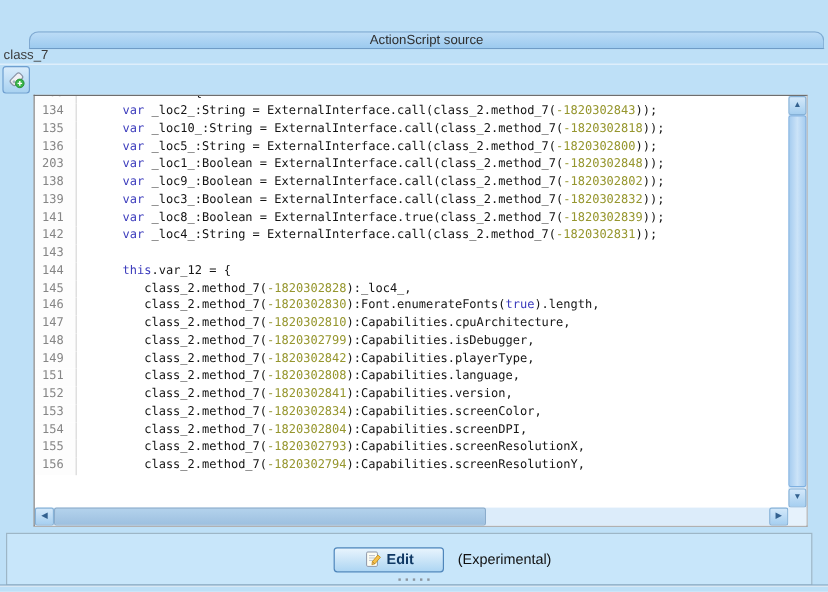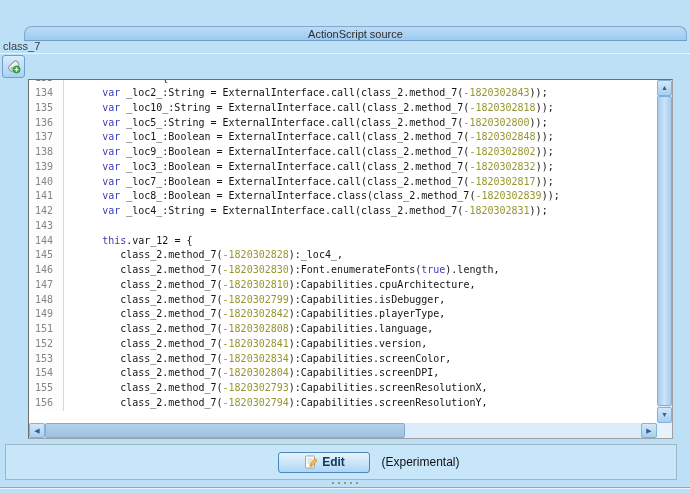--- a/index.html
+++ b/index.html
@@ -73,21 +73,21 @@
     background:linear-gradient(#b3d2ec,#9dc0e0);
     border:1px solid #8aaccc; border-radius:2px;
   }
   .btn-up { top:0; right:0; }
   .btn-down { bottom:0; right:0; }
   .btn-left { left:0; top:0; }
   .btn-right { right:0; top:0; }
 
   
   .edit-panel {
-    position:absolute; left:5px; right:13px; top:420px; height:36px;
+    position:absolute; left:5px; right:13px; top:420px; height:44px;
     border:1px solid #9db6c6; background:#c8e6fa;
     display:flex; align-items:center; justify-content:center;
   }
   .edit-group { display:flex; align-items:center; transform:translateX(28px); }
   .edit-btn {
     display:flex; align-items:center; gap:4px;
     width:92px; height:21px; justify-content:center;
     background:linear-gradient(#e8f4fd,#aed6f3);
     border:1px solid #4f86bb; border-radius:3px;
     font-size:12px; font-weight:bold; color:#0f3864; cursor:default;
@@ -126,25 +126,24 @@
     <div class="viewport">
       <div id="code-lines">
           <div class="clip">
             <div class="clip-inner">
               <div class="row"><span class="ln">133</span><span class="code"><span class="seg-p">                {</span></span></div>
             </div>
           </div>
           <div class="row"><span class="ln">134</span><span class="code"><span class="seg-p">      </span><span class="seg-k">var</span><span class="seg-p"> _loc2_:String = ExternalInterface.call(class_2.method_7(</span><span class="seg-n">-1820302843</span><span class="seg-p">));</span></span></div>
           <div class="row"><span class="ln">135</span><span class="code"><span class="seg-p">      </span><span class="seg-k">var</span><span class="seg-p"> _loc10_:String = ExternalInterface.call(class_2.method_7(</span><span class="seg-n">-1820302818</span><span class="seg-p">));</span></span></div>
           <div class="row"><span class="ln">136</span><span class="code"><span class="seg-p">      </span><span class="seg-k">var</span><span class="seg-p"> _loc5_:String = ExternalInterface.call(class_2.method_7(</span><span class="seg-n">-1820302800</span><span class="seg-p">));</span></span></div>
-          <div class="row"><span class="ln">137</span><span class="code"><span class="seg-p">      </span><span class="seg-k">var</span><span class="seg-p"> _loc1_:Boolean = ExternalInterface.call(class_2.method_7(</span><span class="seg-n">-1820302848</span><span class="seg-p">));</span></span></div>
+          <div class="row"><span class="ln">203</span><span class="code"><span class="seg-p">      </span><span class="seg-k">var</span><span class="seg-p"> _loc1_:Boolean = ExternalInterface.call(class_2.method_7(</span><span class="seg-n">-1820302848</span><span class="seg-p">));</span></span></div>
           <div class="row"><span class="ln">138</span><span class="code"><span class="seg-p">      </span><span class="seg-k">var</span><span class="seg-p"> _loc9_:Boolean = ExternalInterface.call(class_2.method_7(</span><span class="seg-n">-1820302802</span><span class="seg-p">));</span></span></div>
           <div class="row"><span class="ln">139</span><span class="code"><span class="seg-p">      </span><span class="seg-k">var</span><span class="seg-p"> _loc3_:Boolean = ExternalInterface.call(class_2.method_7(</span><span class="seg-n">-1820302832</span><span class="seg-p">));</span></span></div>
-          <div class="row"><span class="ln">140</span><span class="code"><span class="seg-p">      </span><span class="seg-k">var</span><span class="seg-p"> _loc7_:Boolean = ExternalInterface.call(class_2.method_7(</span><span class="seg-n">-1820302817</span><span class="seg-p">));</span></span></div>
-          <div class="row"><span class="ln">141</span><span class="code"><span class="seg-p">      </span><span class="seg-k">var</span><span class="seg-p"> _loc8_:Boolean = ExternalInterface.class(class_2.method_7(</span><span class="seg-n">-1820302839</span><span class="seg-p">));</span></span></div>
+          <div class="row"><span class="ln">141</span><span class="code"><span class="seg-p">      </span><span class="seg-k">var</span><span class="seg-p"> _loc8_:Boolean = ExternalInterface.true(class_2.method_7(</span><span class="seg-n">-1820302839</span><span class="seg-p">));</span></span></div>
           <div class="row"><span class="ln">142</span><span class="code"><span class="seg-p">      </span><span class="seg-k">var</span><span class="seg-p"> _loc4_:String = ExternalInterface.call(class_2.method_7(</span><span class="seg-n">-1820302831</span><span class="seg-p">));</span></span></div>
           <div class="row"><span class="ln">143</span></div>
           <div class="row"><span class="ln">144</span><span class="code"><span class="seg-p">      </span><span class="seg-k">this</span><span class="seg-p">.var_12 = {</span></span></div>
           <div class="row"><span class="ln">145</span><span class="code"><span class="seg-p">         class_2.method_7(</span><span class="seg-n">-1820302828</span><span class="seg-p">):_loc4_,</span></span></div>
           <div class="row"><span class="ln">146</span><span class="code"><span class="seg-p">         class_2.method_7(</span><span class="seg-n">-1820302830</span><span class="seg-p">):Font.enumerateFonts(</span><span class="seg-k">true</span><span class="seg-p">).length,</span></span></div>
           <div class="row"><span class="ln">147</span><span class="code"><span class="seg-p">         class_2.method_7(</span><span class="seg-n">-1820302810</span><span class="seg-p">):Capabilities.cpuArchitecture,</span></span></div>
           <div class="row"><span class="ln">148</span><span class="code"><span class="seg-p">         class_2.method_7(</span><span class="seg-n">-1820302799</span><span class="seg-p">):Capabilities.isDebugger,</span></span></div>
           <div class="row"><span class="ln">149</span><span class="code"><span class="seg-p">         class_2.method_7(</span><span class="seg-n">-1820302842</span><span class="seg-p">):Capabilities.playerType,</span></span></div>
           <div class="row"><span class="ln">151</span><span class="code"><span class="seg-p">         class_2.method_7(</span><span class="seg-n">-1820302808</span><span class="seg-p">):Capabilities.language,</span></span></div>
           <div class="row"><span class="ln">152</span><span class="code"><span class="seg-p">         class_2.method_7(</span><span class="seg-n">-1820302841</span><span class="seg-p">):Capabilities.version,</span></span></div>

